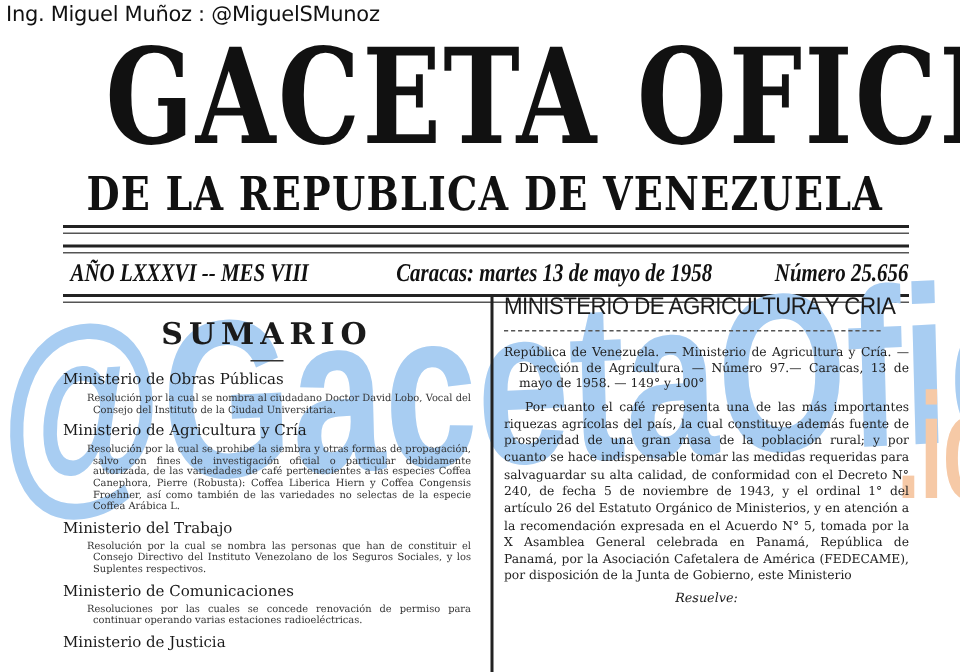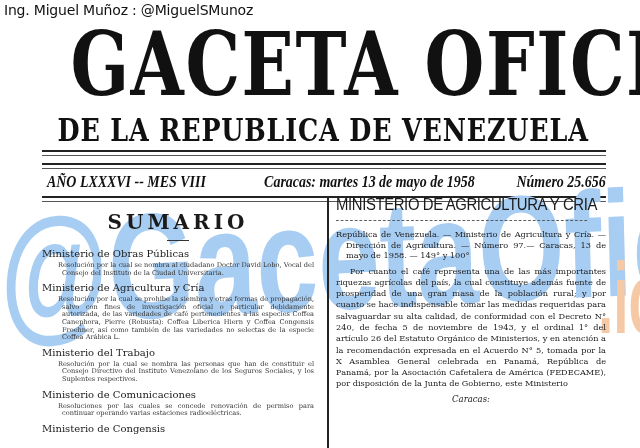--- a/index.html
+++ b/index.html
@@ -62,21 +62,21 @@
 
   <div class="min">Ministerio de Agricultura y Cría</div>
   <div class="res">Resolución por la cual se prohibe la siembra y otras formas de propagación, salvo con fines de investigación oficial o particular debidamente autorizada, de las variedades de café pertenecientes a las especies Coffea Canephora, Pierre (Robusta): Coffea Liberica Hiern y Coffea Congensis Froehner, así como también de las variedades no selectas de la especie Coffea Arábica L.</div>
 
   <div class="min">Ministerio del Trabajo</div>
   <div class="res">Resolución por la cual se nombra las personas que han de constituir el Consejo Directivo del Instituto Venezolano de los Seguros Sociales, y los Suplentes respectivos.</div>
 
   <div class="min">Ministerio de Comunicaciones</div>
   <div class="res">Resoluciones por las cuales se concede renovación de permiso para continuar operando varias estaciones radioeléctricas.</div>
 
-  <div class="min">Ministerio de Congensis</div>
+  <div class="min">Ministerio de Justicia</div>
 </div>
 
 <div class="col-right">
   <div class="rt-title">MINISTERIO DE AGRICULTURA Y CRIA</div>
   <div class="rt-head">República de Venezuela. — Ministerio de Agricultura y Cría. — Dirección de Agricultura. — Número 97.— Caracas, 13 de mayo de 1958. — 149° y 100°</div>
   <div class="rt-body">Por cuanto el café representa una de las más importantes riquezas agrícolas del país, la cual constituye además fuente de prosperidad de una gran masa de la población rural; y por cuanto se hace indispensable tomar las medidas requeridas para salvaguardar su alta calidad, de conformidad con el Decreto N° 240, de fecha 5 de noviembre de 1943, y el ordinal 1° del artículo 26 del Estatuto Orgánico de Ministerios, y en atención a la recomendación expresada en el Acuerdo N° 5, tomada por la X Asamblea General celebrada en Panamá, República de Panamá, por la Asociación Cafetalera de América (FEDECAME), por disposición de la Junta de Gobierno, este Ministerio</div>
-  <div class="resuelve">Caracas:</div>
+  <div class="resuelve">Resuelve:</div>
 </div>
 
 </body></html>

